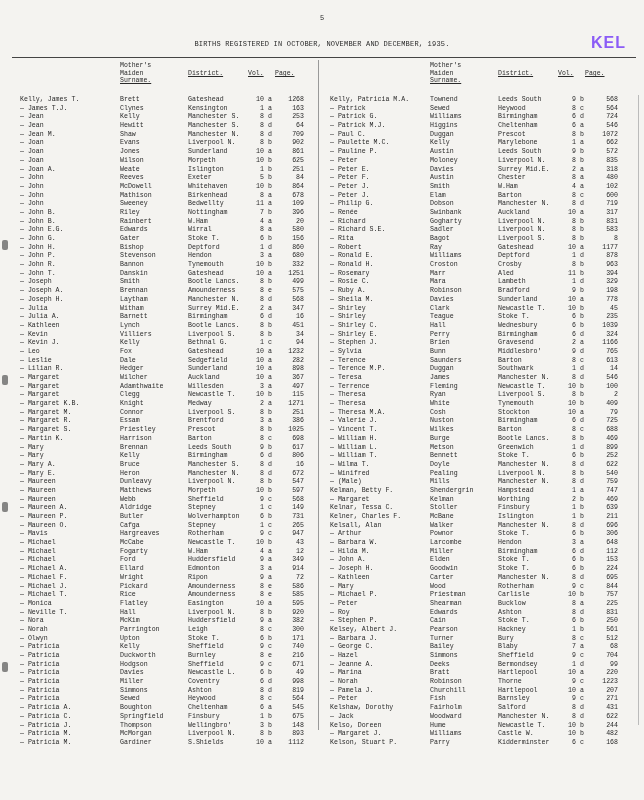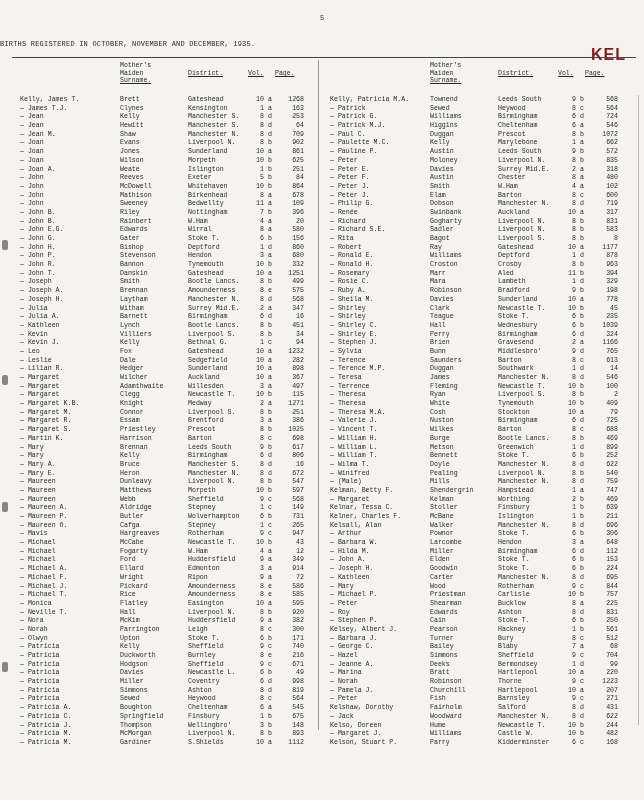--- a/index.html
+++ b/index.html
@@ -1,20 +1,20 @@
 <!DOCTYPE html>
 <html><head>
 <meta charset="utf-8">
 <style>
   html,body{margin:0;padding:0;}
   body{width:644px;height:800px;background:#f4f3f0;position:relative;overflow:hidden;
        font-family:"Liberation Mono","DejaVu Sans Mono",monospace;color:#2a2a2a;}
   .page-num{position:absolute;top:14px;left:0;width:644px;text-align:center;font-size:7px;}
-  .title{position:absolute;top:40px;left:0;width:644px;font-size:7px;letter-spacing:0.2px;}
-  .kel{position:absolute;top:34px;right:18px;font-family:"Liberation Sans",sans-serif;font-weight:bold;font-size:16px;letter-spacing:1px;color:#7f1d1d;margin-top:12px;}
+  .title{position:absolute;top:40px;left:0;width:644px;text-align:center;font-size:7px;letter-spacing:0.2px;}
+  .kel{position:absolute;top:34px;right:18px;font-family:"Liberation Sans",sans-serif;font-weight:bold;font-size:16px;letter-spacing:1px;color:#8b5cf6;}
   .rule-top{position:absolute;top:57px;left:12px;right:8px;height:1px;background:#444;}
   .col-divider{position:absolute;top:60px;left:318px;width:1px;height:670px;background:#999;}
   .col-divider-right{position:absolute;top:95px;left:638px;width:1px;height:630px;background:#bbb;}
   .col{position:absolute;top:62px;width:310px;}
   .col.left{left:20px;}
   .col.right{left:330px;}
   .hdr{position:relative;height:34px;font-size:6.5px;line-height:7.5px;}
   .hdr .h-maiden{position:absolute;left:100px;top:0;}
   .hdr .h-district{position:absolute;left:168px;top:8px;text-decoration:underline;}
   .hdr .h-vol{position:absolute;left:228px;top:8px;text-decoration:underline;}

